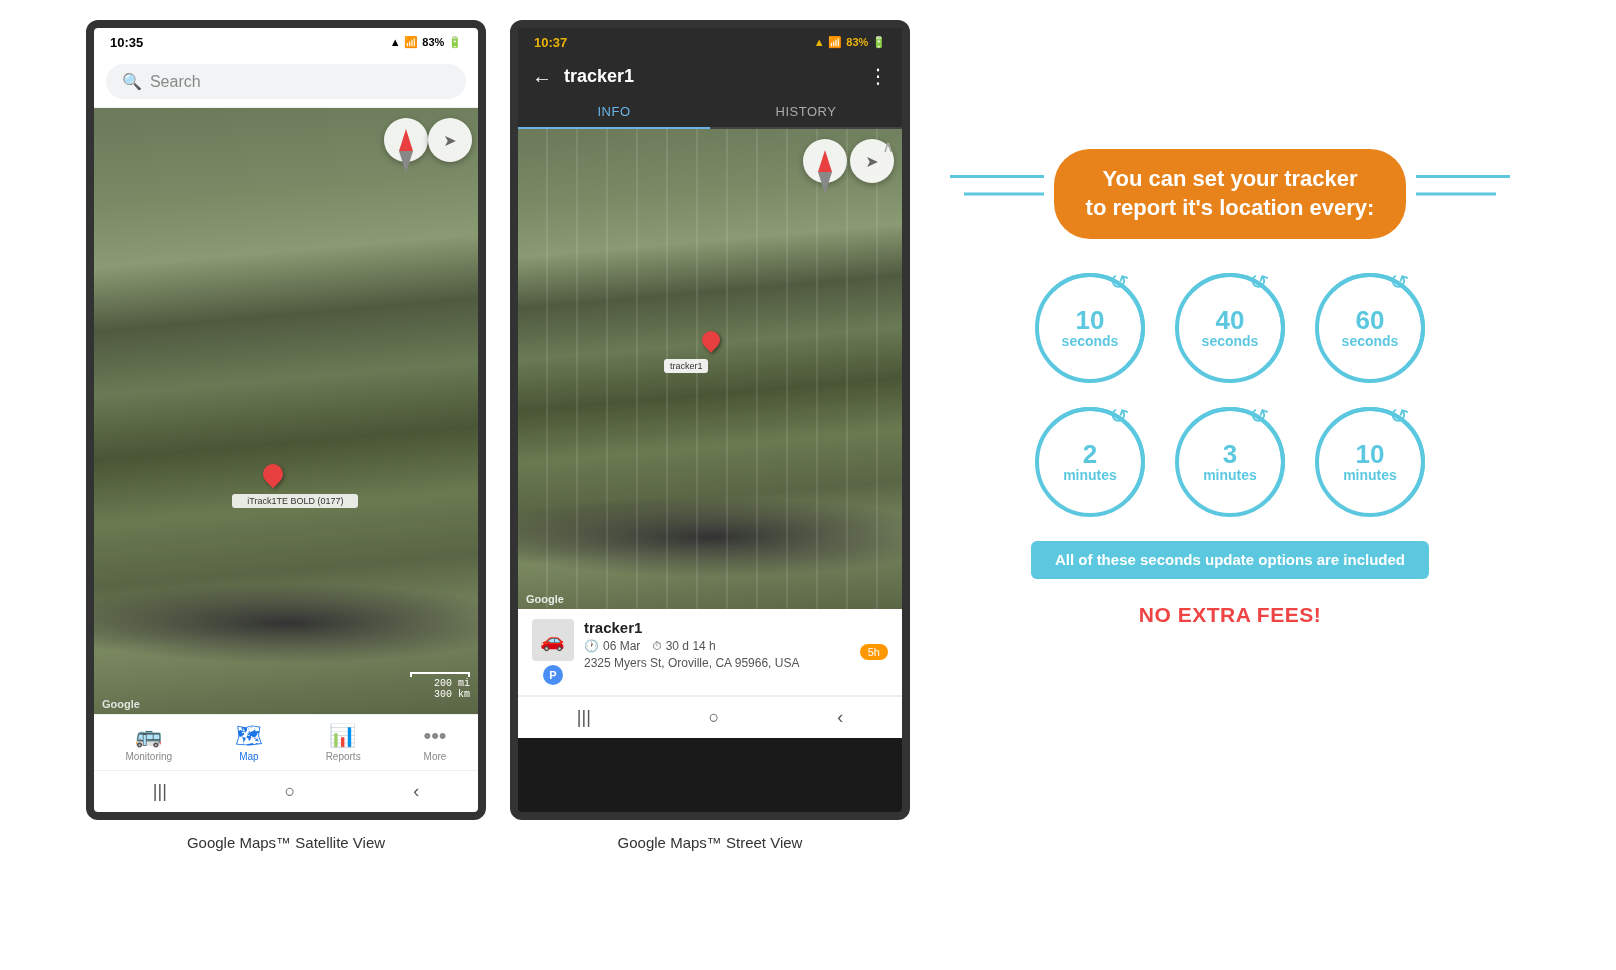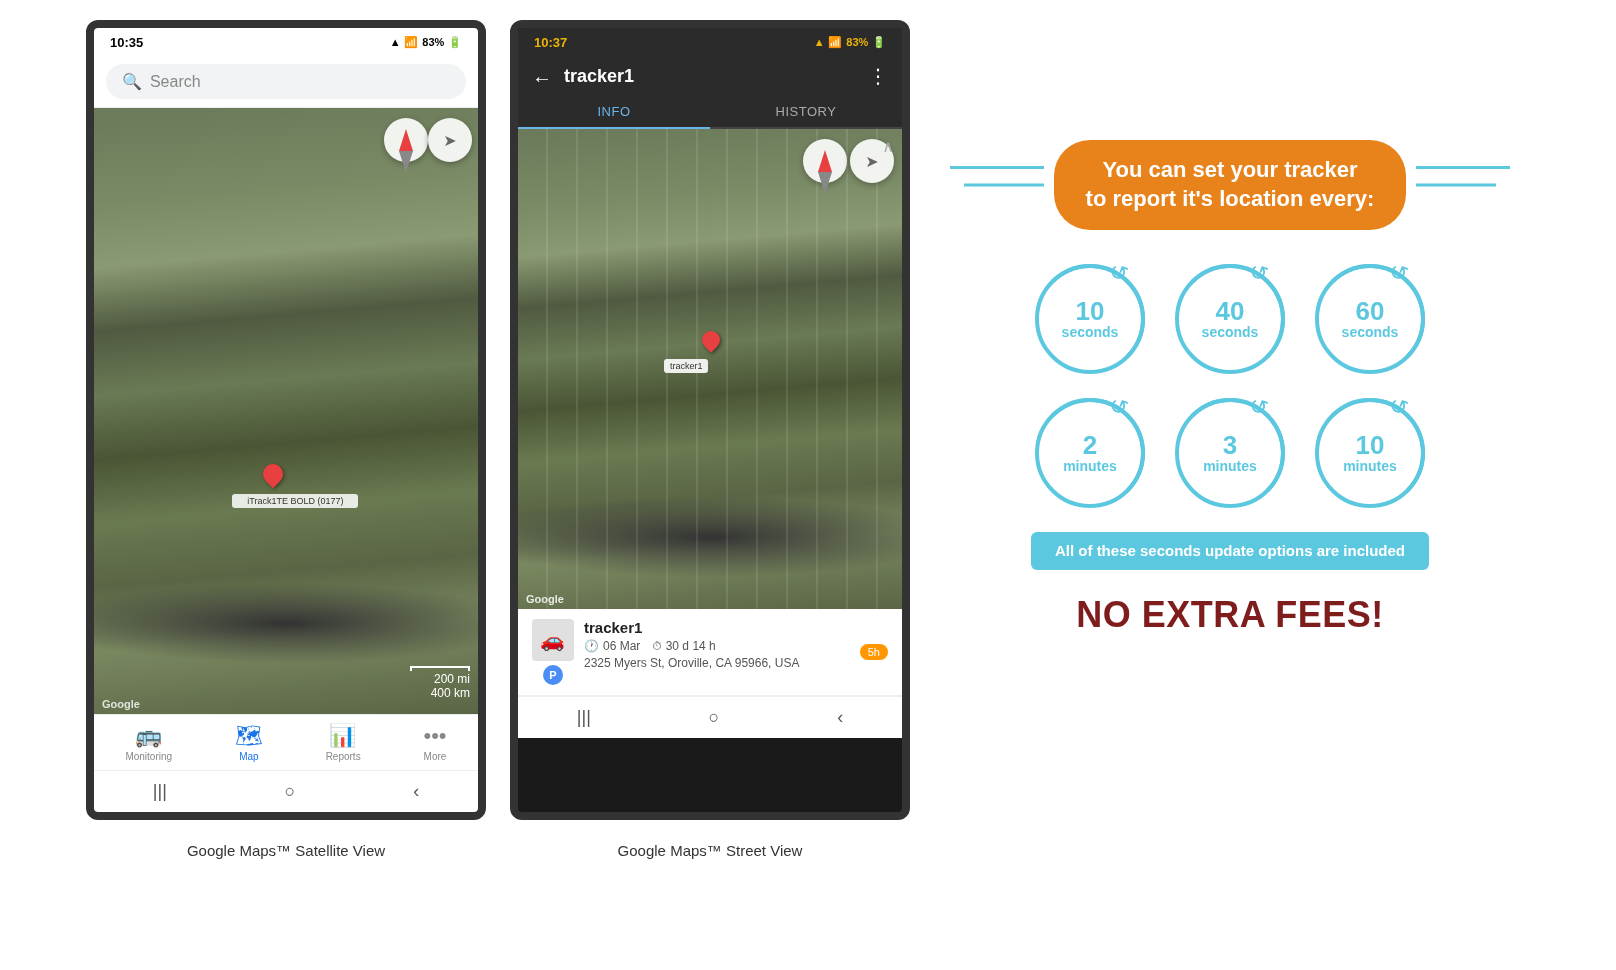--- a/index.html
+++ b/index.html
@@ -190,22 +190,23 @@
     }
     .scale-line {
       width: 60px;
       border-top: 2px solid #fff;
       border-right: 2px solid #fff;
       border-left: 2px solid #fff;
       height: 5px;
       margin-bottom: 1px;
     }
     .scale-text {
-      font-size: 12px;
+      font-size: 10px;
       color: #fff;
+      font-family: Liberation Mono, monospace;
     }
 
     .phone-nav {
       background: #fff;
       display: flex;
       justify-content: space-around;
       padding: 6px 0;
       border-top: 1px solid #eee;
     }
 
@@ -437,21 +438,21 @@
       color: #aaa;
       font-size: 16px;
     }
 
     
     .caption {
       font-size: 15px;
       color: #333;
       text-align: center;
       font-family: Arial, sans-serif;
-      margin-top: 12px;
+      margin-top: 4px;
     }
 
     
     .info-panel {
       width: 600px;
       min-height: 600px;
       padding: 20px;
       display: flex;
       flex-direction: column;
       align-items: center;
@@ -547,23 +548,23 @@
       text-align: center;
     }
 
     .include-banner-text {
       font-size: 15px;
       color: #fff;
       font-weight: 600;
     }
 
     .no-fees-text {
-      font-size: 36px;
+      font-size: 21px;
       font-weight: 900;
-      color: #7f1d1d;
+      color: #ef4444;
       text-align: center;
       letter-spacing: 0.5px;
     }
 
     .phones-wrapper {
       display: flex;
       gap: 24px;
       align-items: flex-start;
     }
   </style>
@@ -604,21 +605,21 @@
         </div>
 
         <div class="tracker-pin"></div>
         <div class="tracker-label">iTrack1TE BOLD (0177)</div>
 
         <div class="google-watermark">Google</div>
 
         <div class="scale-bar">
           <div class="scale-line"></div>
           <div class="scale-text">200 mi</div>
-          <div class="scale-text">400 km</div>
+          <div class="scale-text">300 km</div>
         </div>
       </div>
 
       <div class="phone-nav">
         <div class="nav-item">
           <span class="nav-icon">🚌</span>
           <span>Monitoring</span>
         </div>
         <div class="nav-item active">
           <span class="nav-icon">🗺</span>

